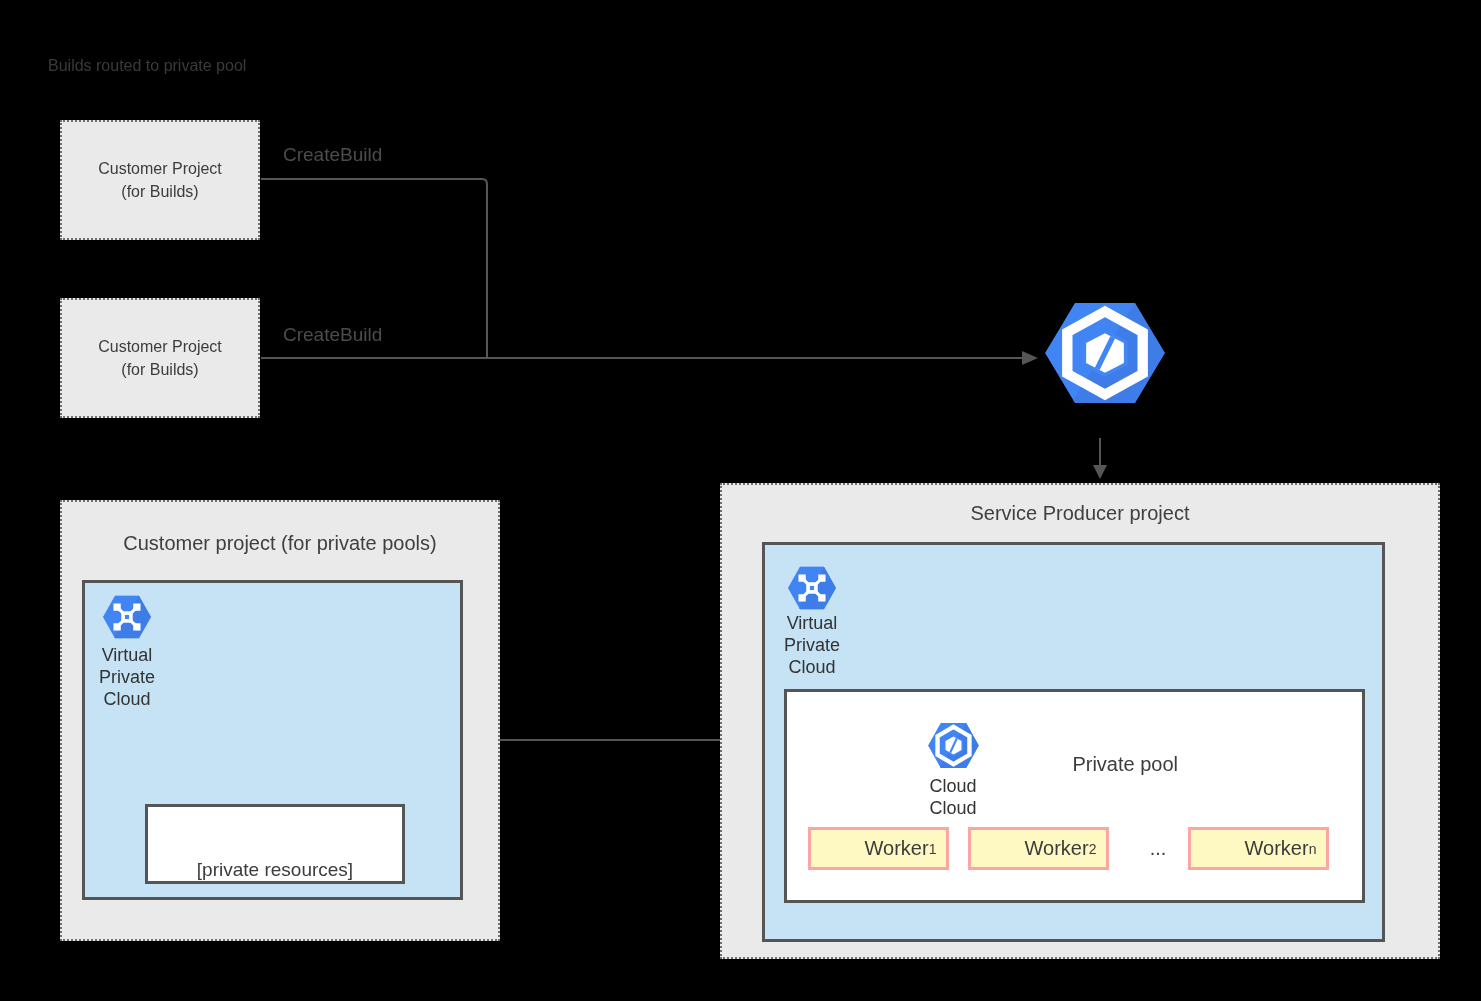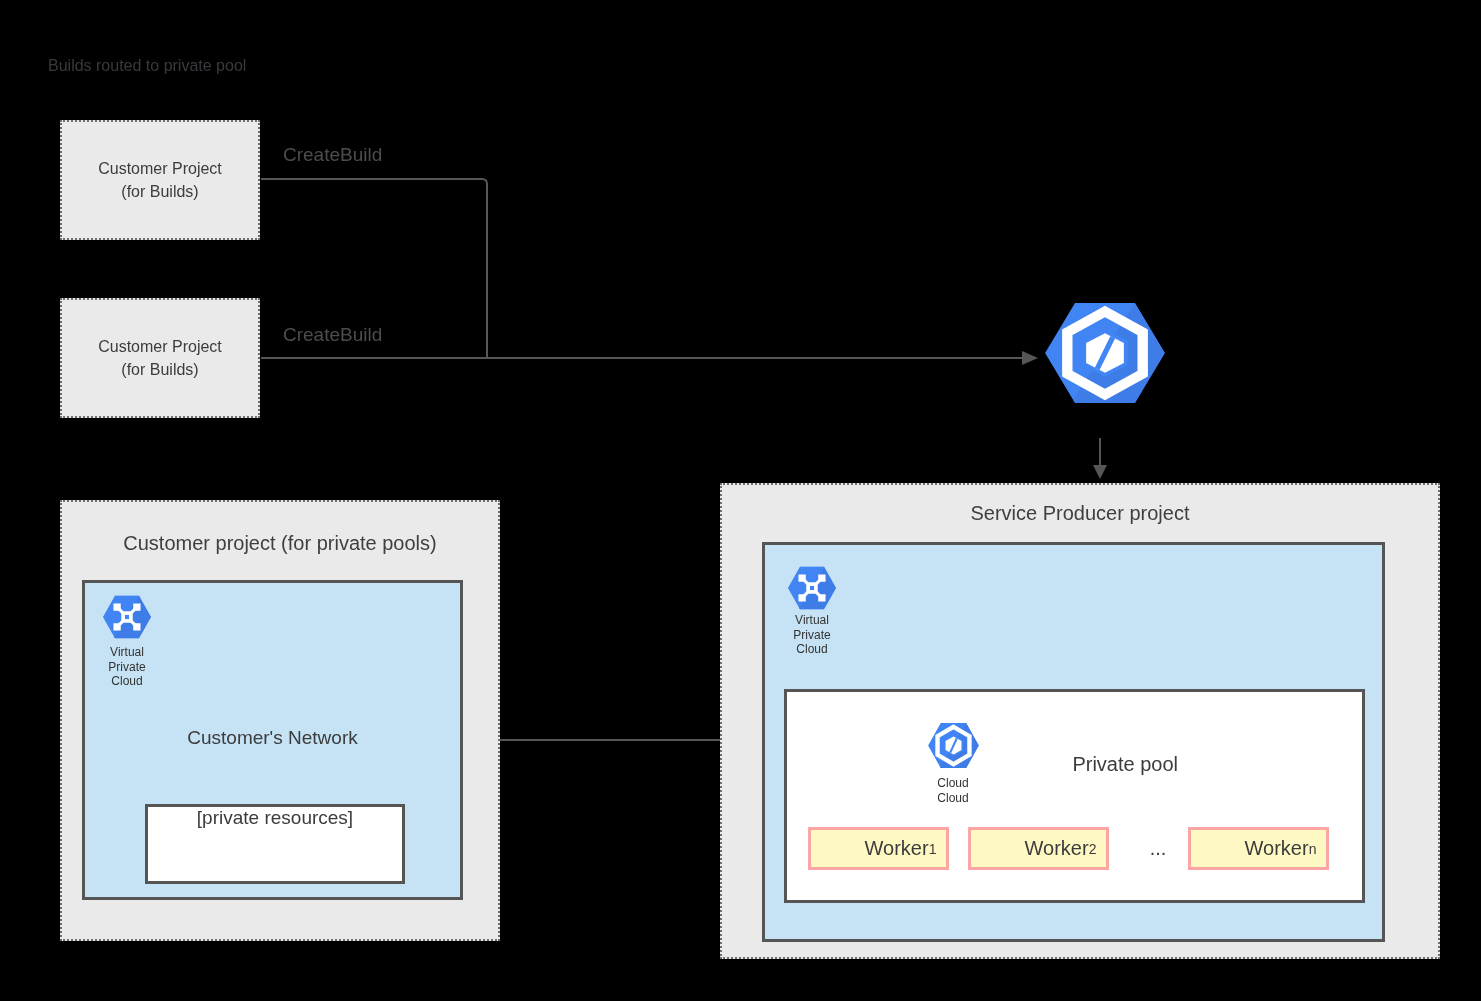--- a/index.html
+++ b/index.html
@@ -52,34 +52,34 @@
     background: #c5e3f5;
     border: 3px solid #555555;
   }
   #customer-network { left: 20px; top: 78px; width: 381px; height: 320px; }
 
   .vpc-icon { position: absolute; width: 52px; height: 52px; }
   #customer-network .vpc-icon { left: 16px; top: 8px; }
 
   .icon-caption {
     position: absolute; text-align: center; width: 120px;
-    font-size: 12px; line-height: 1.22; color: #333333;
+    font-size: 18px; line-height: 1.22; color: #333333;
   }
   #customer-network .icon-caption { left: -18px; top: 62px; }
 
   .network-title {
     position: absolute; left: 0; width: 100%; text-align: center;
     font-size: 19px; color: #3c3c3c;
   }
   #customer-network .network-title { top: 144px; }
 
   #private-resources {
     position: absolute; left: 60px; top: 221px; width: 260px; height: 80px;
     background: #ffffff; border: 3px solid #555555;
-    display: flex; align-items: flex-start; justify-content: center;
+    display: flex; align-items: flex-end; justify-content: center;
     font-size: 19px; color: #3c3c3c;
   }
 
   
   #service-producer-project { left: 720px; top: 483px; width: 720px; height: 476px; }
   #service-producer-project .project-title { top: 17px; }
 
   #service-producer-network { left: 40px; top: 57px; width: 623px; height: 400px; }
   #service-producer-network .vpc-icon { left: 21px; top: 17px; }
   #service-producer-network .icon-caption { left: -13px; top: 68px; }
@@ -182,21 +182,20 @@
   <div class="project-title">Customer project (for private pools)</div>
   <div id="customer-network" class="network-box">
     <svg class="vpc-icon" viewBox="0 0 100 100" preserveAspectRatio="none">
       <use href="#vpc-glyph"></use>
     </svg>
     <div class="icon-caption">
       <div>Virtual</div>
       <div>Private</div>
       <div>Cloud</div>
     </div>
-    <div class="network-title">Customer's Network</div>
     <div id="private-resources">
       <span>[private resources]</span>
     </div>
   </div>
 </div>
 
 <div id="service-producer-project" class="abs dashed-box">
   <div class="project-title">Service Producer project</div>
   <div id="service-producer-network" class="network-box">
     <svg class="vpc-icon" viewBox="0 0 100 100" preserveAspectRatio="none">

